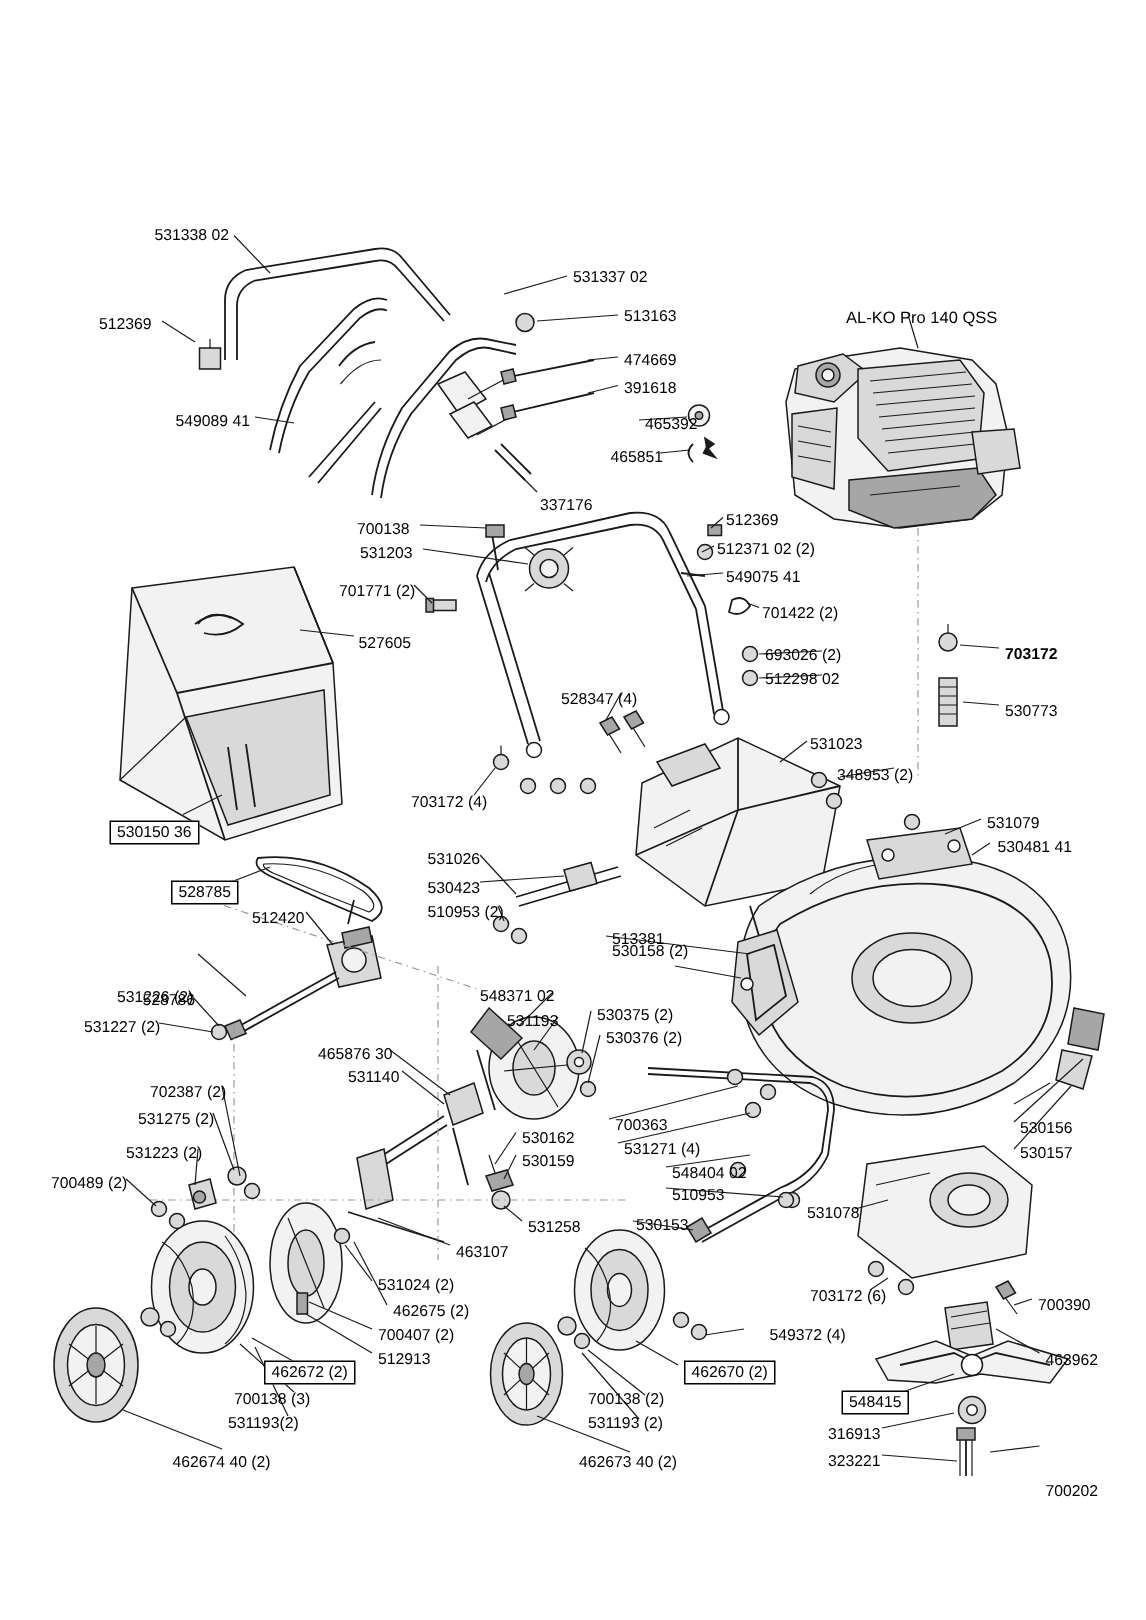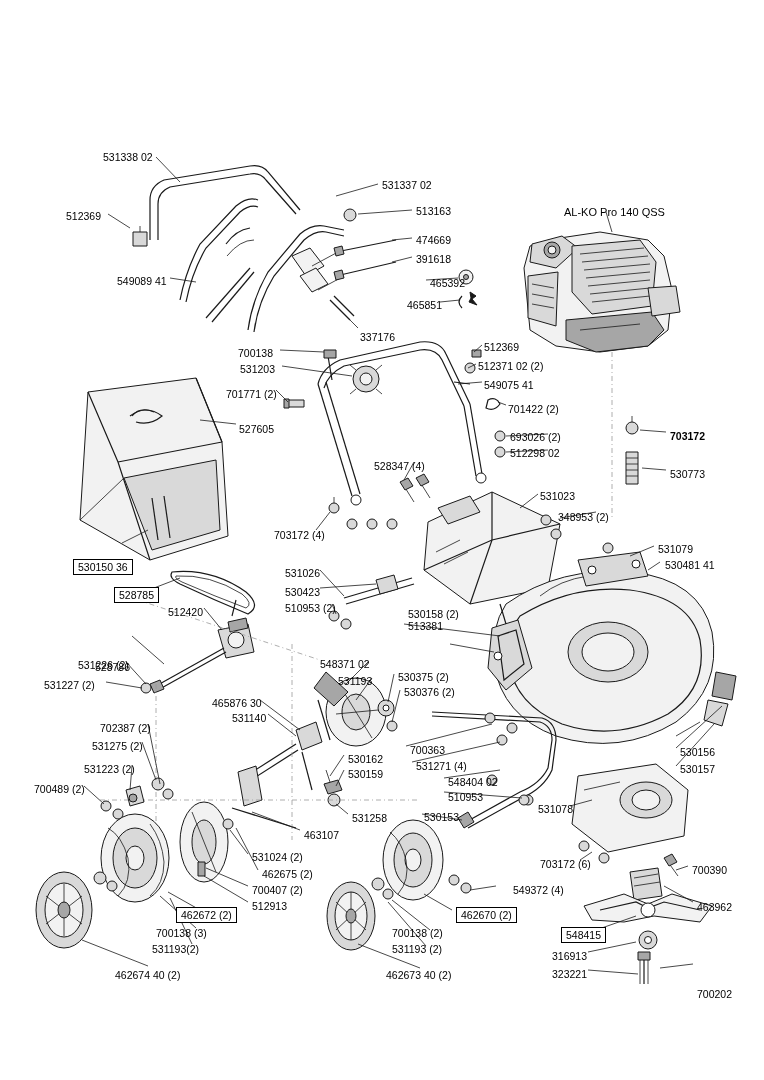--- a/index.html
+++ b/index.html
@@ -471,31 +471,31 @@
       <div class="label" style="left: 510px; top: 431px;">693026 (2)</div>
       <div class="label" style="left: 510px; top: 447px;">512298 02</div>
       <div class="label" style="left: 670px; top: 430px; font-weight: bold;">703172</div>
       <div class="label" style="left: 670px; top: 468px;">530773</div>
       <div class="label" style="left: 540px; top: 490px;">531023</div>
       <div class="label" style="left: 558px; top: 511px;">348953 (2)</div>
       <div class="label" style="left: 374px; top: 460px;">528347 (4)</div>
       <div class="label" style="left: 274px; top: 529px;">703172 (4)</div>
       <div class="label" style="left: 658px; top: 543px;">531079</div>
       <div class="label" style="left: 665px; top: 559px;">530481 41</div>
-      <div class="label boxed" style="left: 73px; top: 547px; margin-top: 12px;">530150 36</div>
+      <div class="label boxed" style="left: 73px; top: 547px;">530150 36</div>
       <div class="label boxed" style="left: 114px; top: 587px;">528785</div>
       <div class="label" style="left: 168px; top: 606px;">512420</div>
       <div class="label" style="left: 285px; top: 567px;">531026</div>
       <div class="label" style="left: 285px; top: 586px;">530423</div>
       <div class="label" style="left: 285px; top: 602px;">510953 (2)</div>
       <div class="label" style="left: 408px; top: 620px;">513381</div>
-      <div class="label" style="left: 408px; top: 608px;">530158 (2)</div>
+      <div class="label" style="left: 408px; top: 628px;">530158 (2)</div>
       <div class="label" style="left: 95px; top: 633px; margin-top: 28px;">528786</div>
       <div class="label" style="left: 78px; top: 659px;">531226 (2)</div>
-      <div class="label" style="left: 44px; top: 679px;">531227 (2)</div>
+      <div class="label" style="left: 56px; top: 679px;">531227 (2)</div>
       <div class="label" style="left: 320px; top: 658px;">548371 02</div>
       <div class="label" style="left: 338px; top: 675px;">531193</div>
       <div class="label" style="left: 398px; top: 671px;">530375 (2)</div>
       <div class="label" style="left: 404px; top: 686px;">530376 (2)</div>
       <div class="label" style="left: 212px; top: 697px;">465876 30</div>
       <div class="label" style="left: 232px; top: 712px;">531140</div>
       <div class="label" style="left: 100px; top: 722px;">702387 (2)</div>
       <div class="label" style="left: 92px; top: 740px;">531275 (2)</div>
       <div class="label" style="left: 84px; top: 763px;">531223 (2)</div>
       <div class="label" style="left: 34px; top: 783px;">700489 (2)</div>

